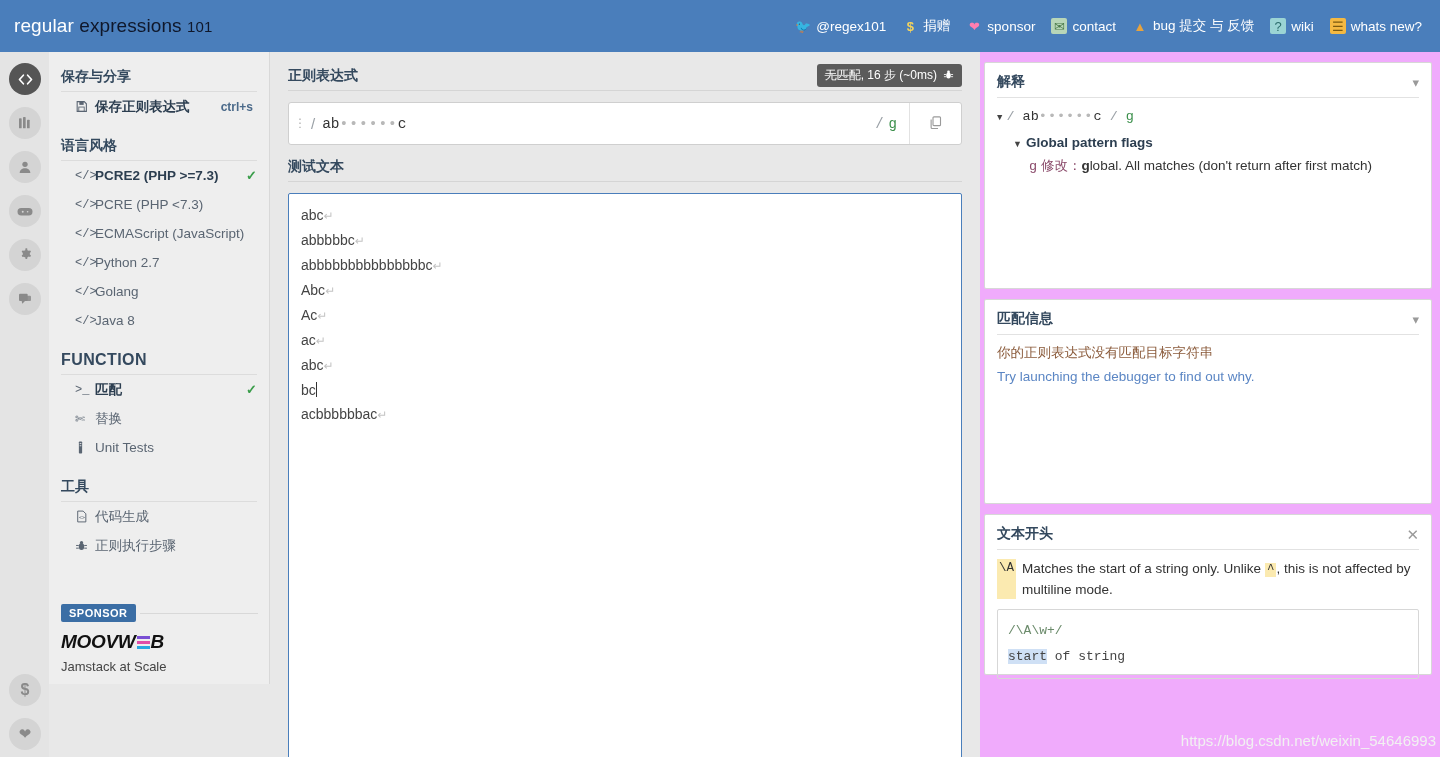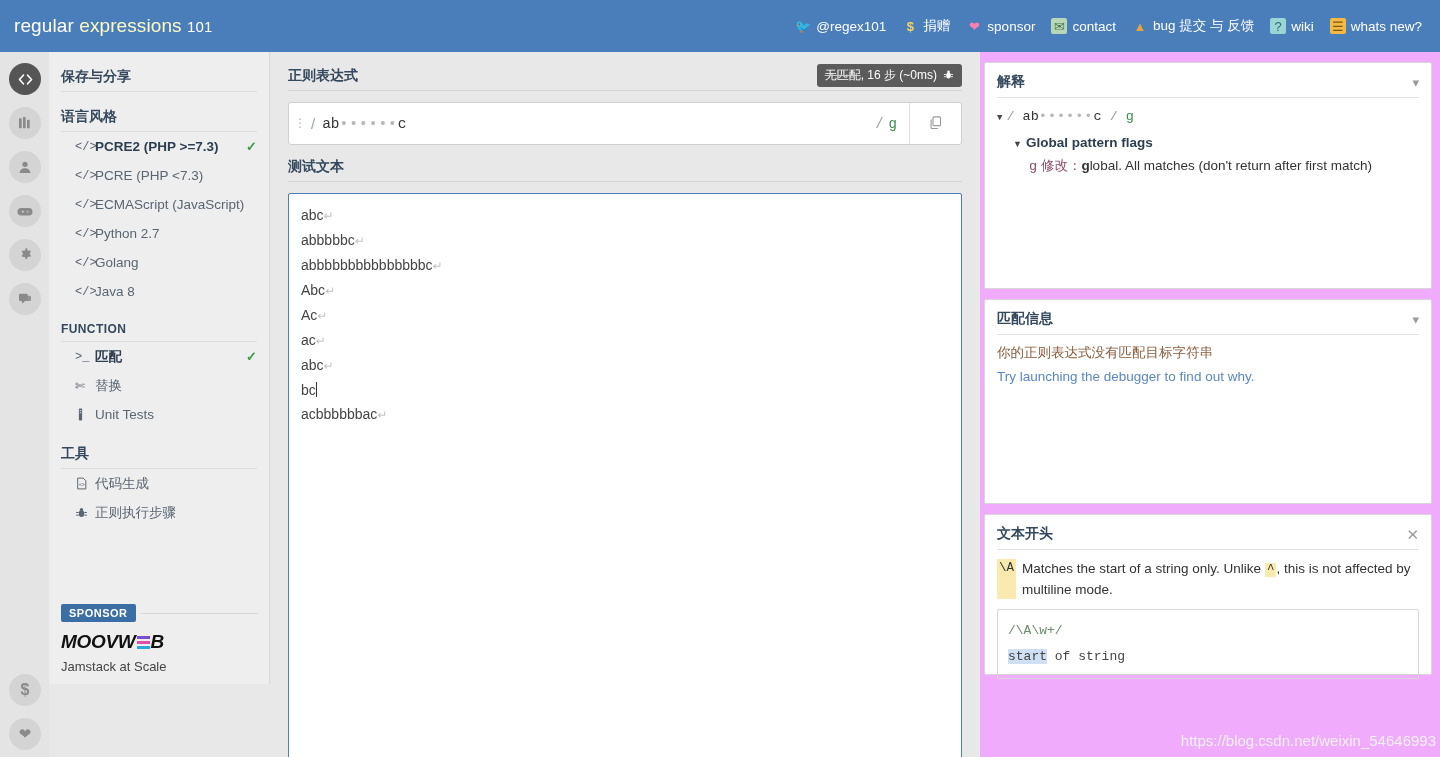--- a/index.html
+++ b/index.html
@@ -17,22 +17,22 @@
   #topbar {
     position: absolute; top: 0; left: 0;
     width: 1440px; height: 52px;
     background: #4a7ebb;
     display: flex; align-items: center;
     justify-content: space-between;
     padding: 0 12px 0 14px;
   }
   #logo { font-size: 19px; letter-spacing: .1px; white-space: nowrap; }
   #logo .b { color: #ffffff; font-weight: 400; }
-  #logo .l { color: #fef9c3; font-weight: 300; }
-  #logo .n { color: #ffffff; font-size: 15px; }
+  #logo .l { color: #0f172a; font-weight: 300; }
+  #logo .n { color: #0f172a; font-size: 15px; }
 
   #topnav { display: flex; align-items: center; gap: 4px; }
   .navitem {
     display: flex; align-items: center; gap: 5px;
     color: #ffffff; font-size: 13.5px;
     padding: 4px 6px; white-space: nowrap; cursor: pointer;
   }
   .navitem .glyph { display: inline-flex; align-items: center; justify-content: center; width: 16px; height: 16px; font-size: 13px; line-height: 1; }
   .ic-twitter { color: #55acee; font-size: 15px; }
   .ic-dollar { color: #f6d45c; font-weight: bold; }
@@ -65,21 +65,21 @@
     background: #eeeeee;
     border-right: 1px solid #d8d8d8;
     padding: 0 12px;
     overflow: hidden;
   }
   .sec-title {
     color: #34495e; font-weight: bold; font-size: 14px;
     padding: 16px 0 5px 0;
     border-bottom: 1px solid #dcdcdc;
   }
-  .sec-title.en { font-size: 12px; letter-spacing: .4px; }
+  .sec-title.en { font-size: 16px; letter-spacing: .4px; }
   .menurow {
     display: flex; align-items: center;
     height: 29px; padding-left: 14px;
     color: #5a6572; font-size: 13.5px; cursor: pointer;
     position: relative;
   }
   .menurow .mi {
     width: 20px; color: #5a6572; font-size: 12px;
     display: inline-flex; align-items: center; justify-content: flex-start;
   }
@@ -336,20 +336,31 @@
     <span style="font-size:16px;font-weight:bold;">$</span>
   </div>
   <div class="railbtn" style="top:666px">
     <span style="font-size:15px;">❤</span>
   </div>
 </div>
 
 <div id="sidebar">
 
   <div class="sec-title">保存与分享</div>
+  <div class="menurow sel">
+    <span class="mi">
+      <svg width="13" height="13" viewBox="0 0 24 24" fill="currentColor">
+          <path d="M4 3h13l4 4v14H4z" fill="none" stroke="currentColor" stroke-width="2"></path>
+          <rect x="8" y="3" width="8" height="6"></rect>
+          <rect x="7" y="13" width="10" height="8" fill="none" stroke="currentColor" stroke-width="1.6"></rect>
+        </svg>
+    </span>
+    <span class="mtext">保存正则表达式</span>
+    <span class="kbd">ctrl+s</span>
+  </div>
 
   <div class="sec-title">语言风格</div>
 
   <div class="menurow sel">
     <span class="mi code-ic">&lt;/&gt;</span>
     <span class="mtext">PCRE2 (PHP &gt;=7.3)</span>
     <span class="check">✓</span>
   </div>
   <div class="menurow">
     <span class="mi code-ic">&lt;/&gt;</span>

